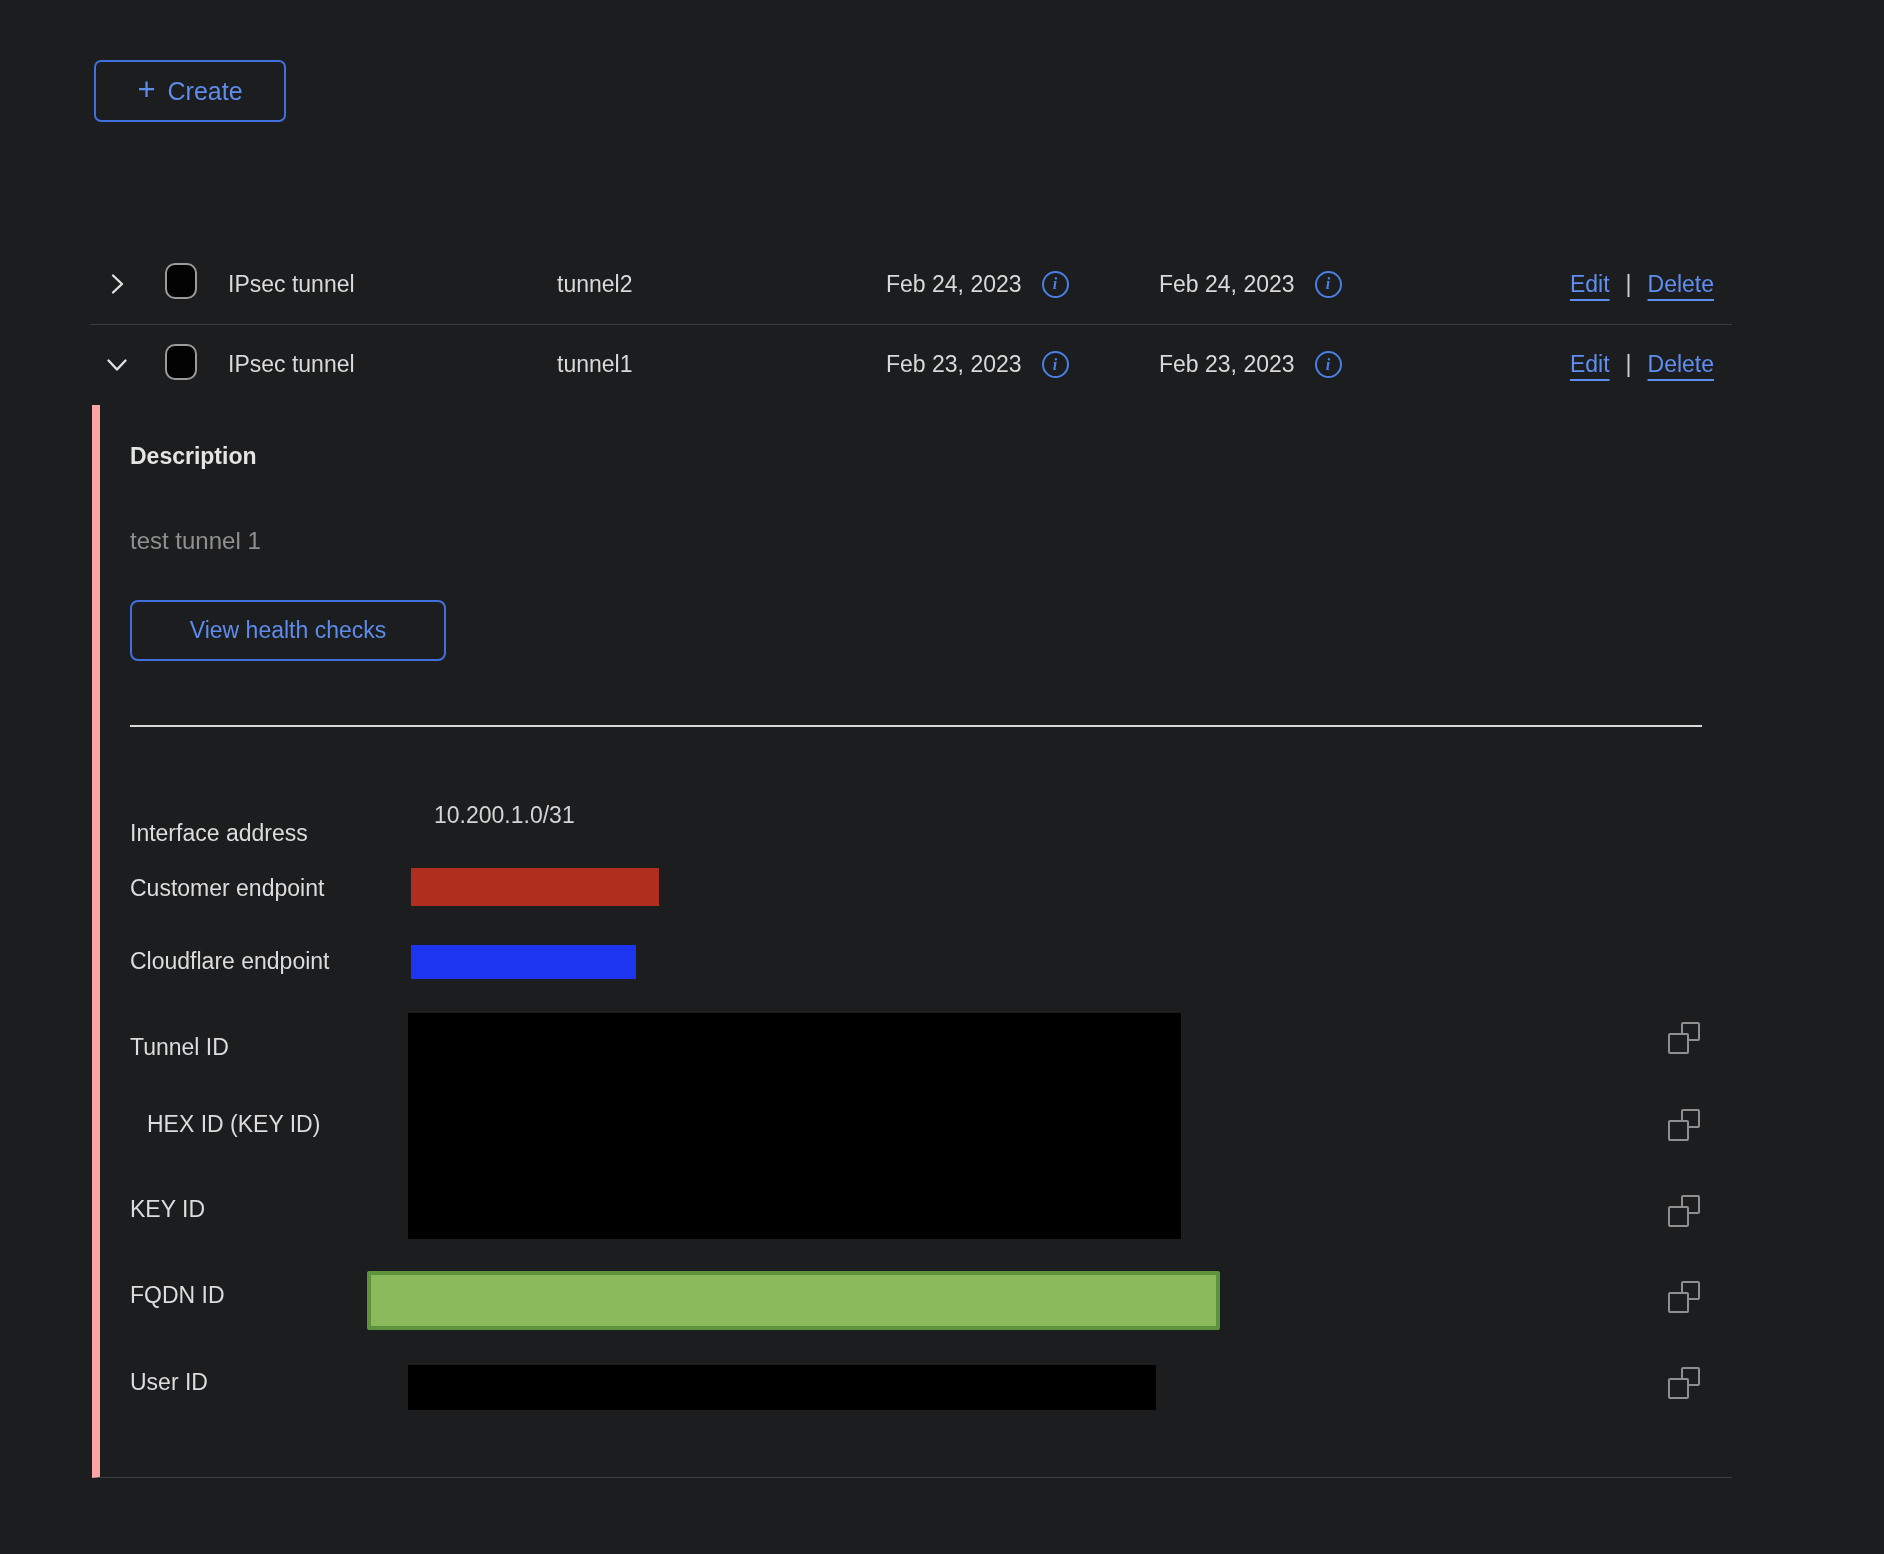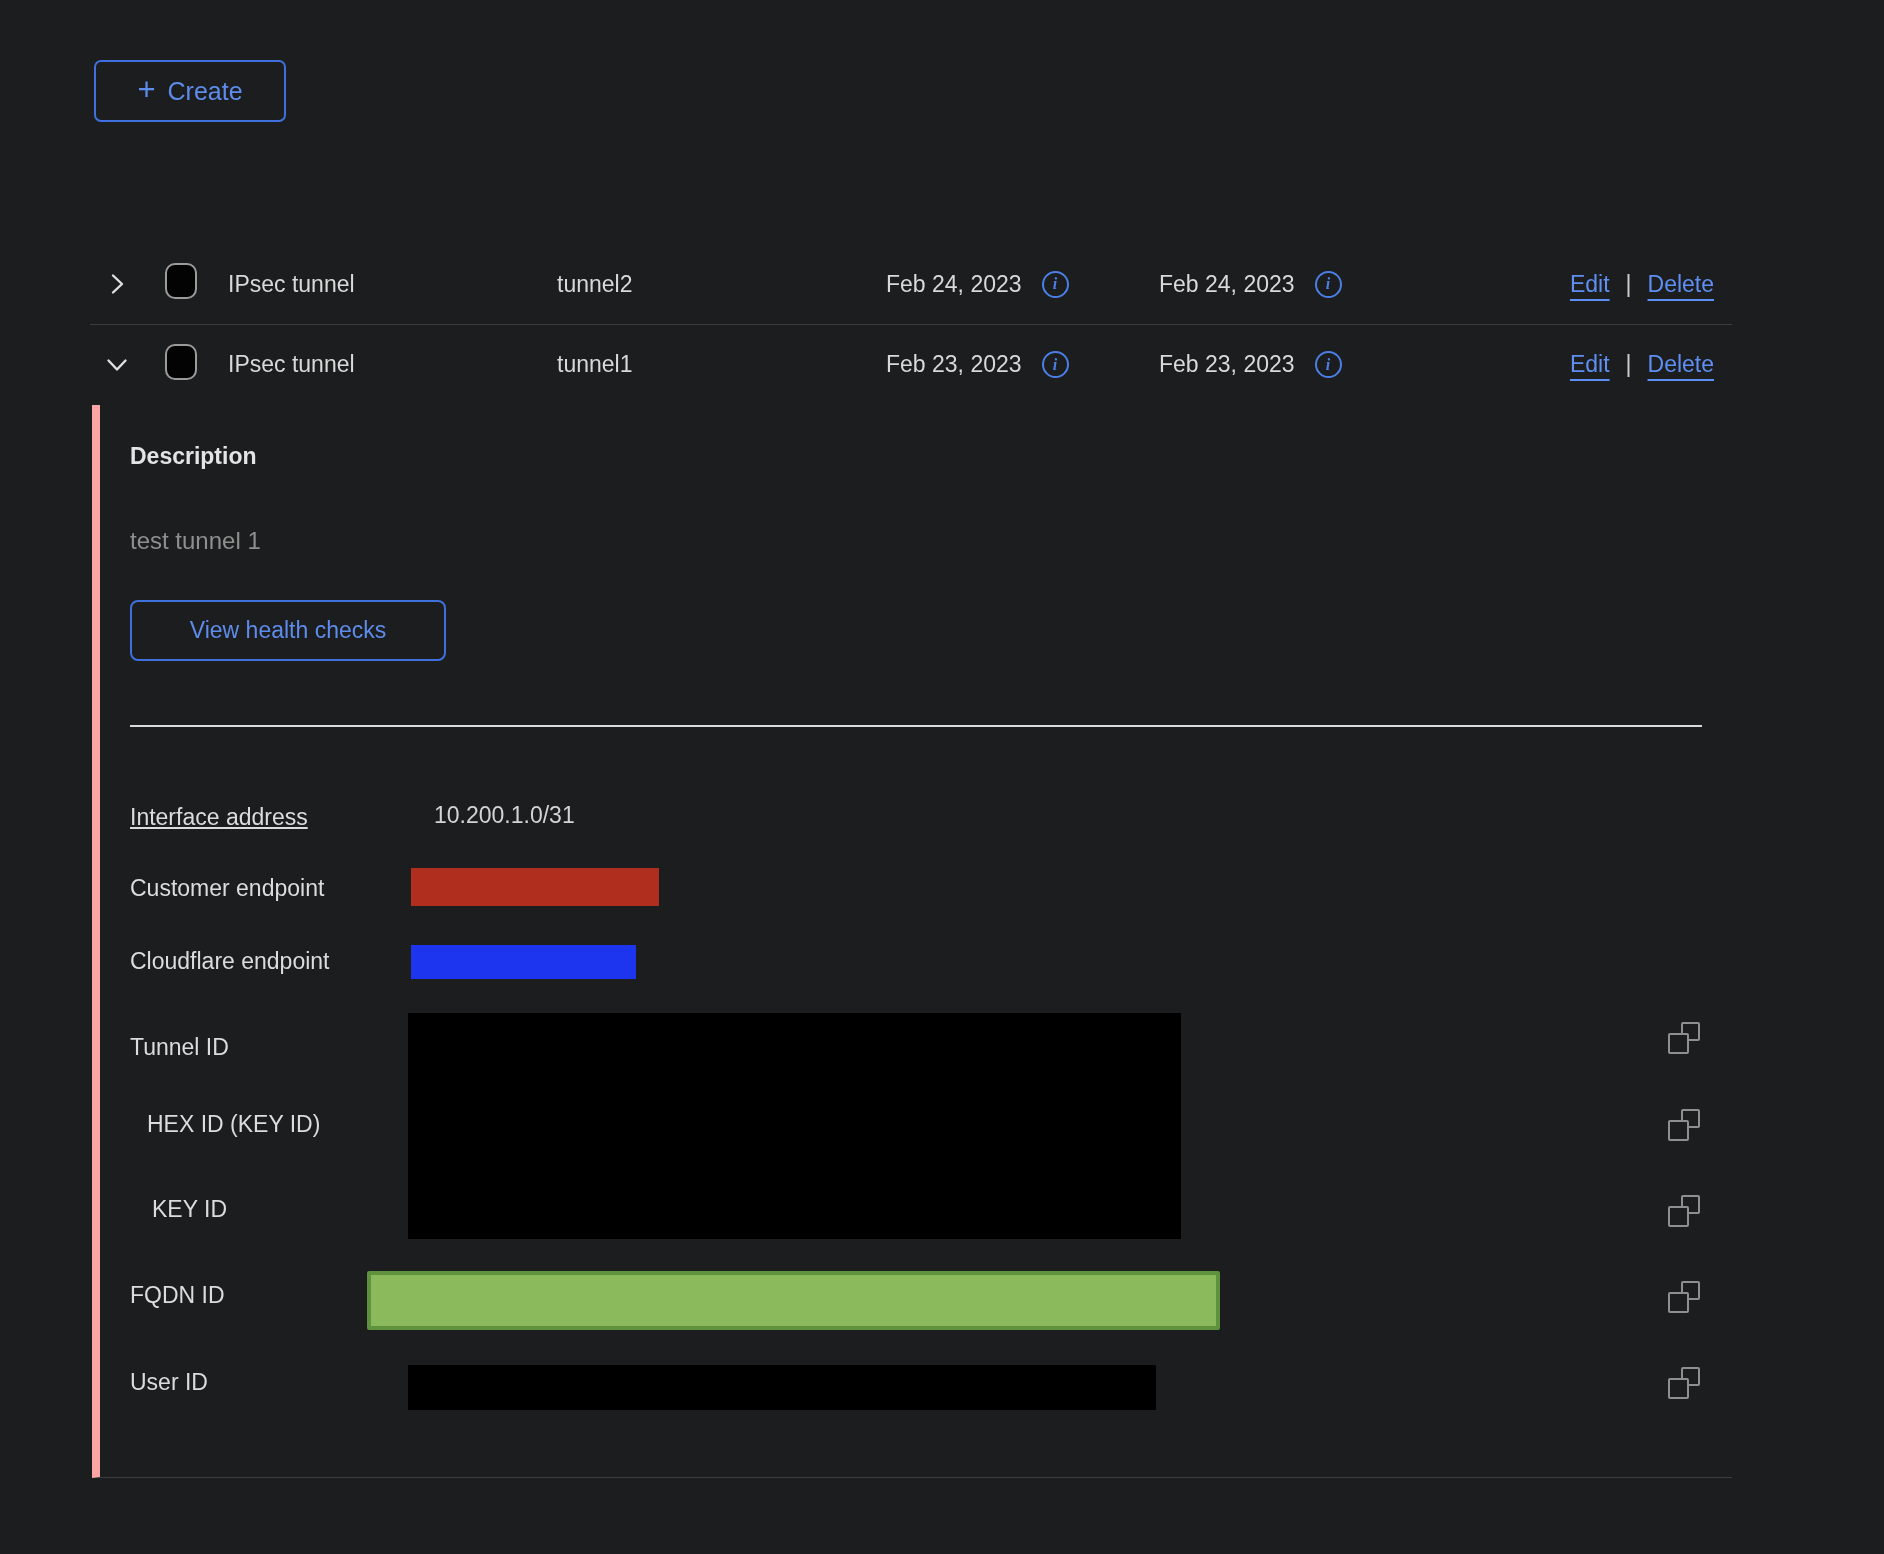--- a/index.html
+++ b/index.html
@@ -40,24 +40,24 @@
   .panel .abs{position:absolute;}
   .desc-label{left:30px;top:38px;font-size:23px;font-weight:600;color:#e4e4e4;}
   .desc-value{left:30px;top:122px;font-size:24px;color:#8f8f8f;}
   .health-btn{left:30px;top:195px;width:316px;height:61px;box-sizing:border-box;
     border:2px solid #3f70dd;border-radius:8px;background:transparent;color:#5e8cec;
     font-size:23px;display:flex;align-items:center;justify-content:center;cursor:pointer;
     font-family:"Liberation Sans",sans-serif;}
   .light-divider{left:30px;top:320px;width:1572px;height:2px;background:#d9d9d9;}
 
   .f-label{left:30px;font-size:23px;color:#dcdcdc;white-space:nowrap;}
-  .lbl-interface{top:399px;text-decoration:underline;} .val-interface{left:334px;top:397px;font-size:23px;color:#d4d4d4;}
+  .lbl-interface{top:415px;} .val-interface{left:334px;top:397px;font-size:23px;color:#d4d4d4;}
   .lbl-customer{top:470px;}
   .lbl-cloudflare{top:543px;}
-  .lbl-tunnel{top:619px;margin-top:10px;} .lbl-hex{top:706px;margin-left:17px;} .lbl-key{top:791px;margin-left:22px;}
+  .lbl-tunnel{top:619px;margin-top:10px;} .lbl-hex{top:706px;margin-left:17px;} .lbl-key{top:791px;}
   .lbl-fqdn{top:877px;} .lbl-user{top:964px;}
 
   .redact{position:absolute;}
   .red-box{left:311px;top:463px;width:248px;height:38px;background:#b02e1e;}
   .blue-box{left:311px;top:540px;width:225px;height:34px;background:#1d35ee;}
   .black-big{left:308px;top:608px;width:773px;height:226px;background:#000;}
   .green-box{left:267px;top:866px;width:853px;height:59px;box-sizing:border-box;
     background:#8aba5c;border:4px solid #5e923c;border-radius:2px;}
   .black-user{left:308px;top:960px;width:748px;height:45px;background:#000;}
 

